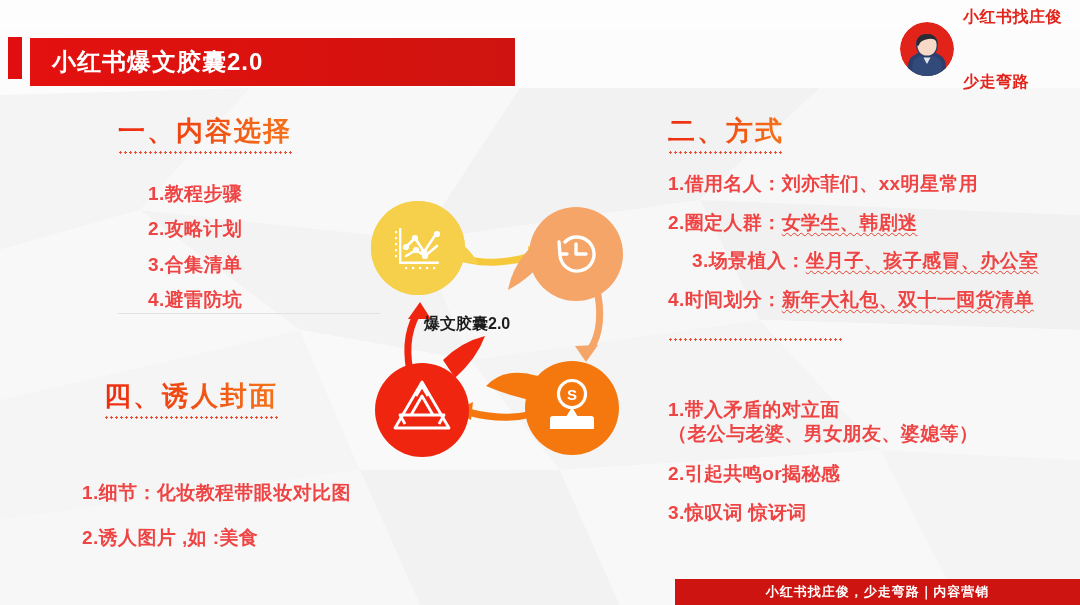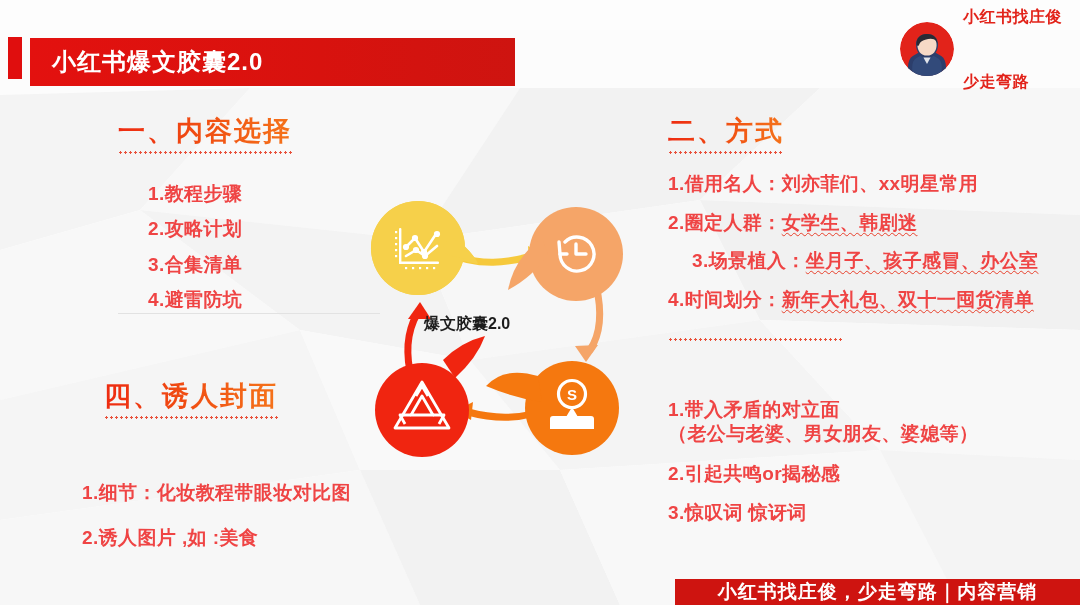--- a/index.html
+++ b/index.html
@@ -76,21 +76,21 @@
     position:absolute; left:424px; top:314px; z-index:5;
     font-size:16px; font-weight:bold; color:#1d1d1d; letter-spacing:0px;
     white-space:nowrap;
   }
 
   
   .footer {
     position:absolute; left:675px; top:579px; width:405px; height:26px;
     background:#CE1410; z-index:3; display:flex; align-items:center; justify-content:center;
   }
-  .footer .txt { color:#ffffff; font-size:19px; font-weight:bold; letter-spacing:1px; white-space:nowrap;text-align:center; }
+  .footer .txt { color:#ffffff; font-size:13px; font-weight:bold; letter-spacing:1px; white-space:nowrap;text-align:center; }
 </style>
 </head>
 <body>
 
 <svg id="bg" viewBox="0 0 1080 605" preserveAspectRatio="none">
   <rect x="0" y="0" width="1080" height="605" fill="#fcfcfc"></rect>
   <polygon points="0,95 250,88 140,210 0,250" fill="#f4f4f4"></polygon>
   <polygon points="250,88 520,88 420,240 140,210" fill="#f8f8f8"></polygon>
   <polygon points="520,88 820,88 700,200 420,240" fill="#f2f2f2"></polygon>
   <polygon points="820,88 1080,88 1080,215 700,200" fill="#f7f7f7"></polygon>

